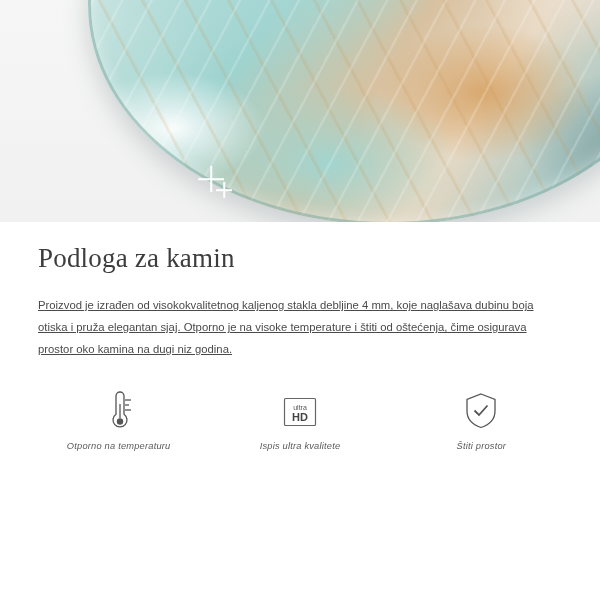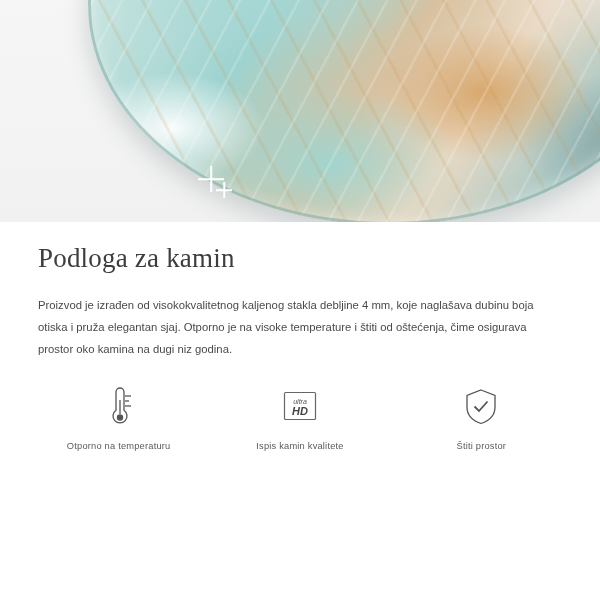--- a/index.html
+++ b/index.html
@@ -111,49 +111,50 @@
     margin: 0;
     letter-spacing: 0.2px;
   }
   .title .line2 { display: block; }
   .desc {
     margin: 18px 0 0 0;
     font-size: 11.3px;
     line-height: 1.95;
     color: #4a4a4a;
     max-width: 527px;
+    text-decoration: underline;
   }
 
   
   .features {
     margin-top: 26px;
     padding: 0 28px;
     display: grid;
     grid-template-columns: repeat(3, 1fr);
     row-gap: 16px;
   }
   .feature {
     display: flex;
     flex-direction: column;
     align-items: center;
     justify-content: flex-start;
   }
   .feature-icon {
     height: 46px;
     display: flex;
-    align-items: flex-start;
+    align-items: flex-end;
     justify-content: center;
-    font-style: italic;
   }
   .feature-label {
     margin-top: 9px;
     font-size: 9.3px;
     color: #5a5a5a;
     text-align: center;
     letter-spacing: 0.2px;
+    font-style: italic;
   }
   svg { display: block; }
 </style>
 </head>
 <body>
 
 <div class="page">
 
   <div class="hero">
     <div class="hero-bg"></div>
@@ -190,21 +191,21 @@
     </div>
 
     <div class="feature">
       <div class="feature-icon">
         <svg width="40" height="40" viewBox="0 0 40 40" fill="none" stroke="#666" stroke-width="1.2">
           <rect x="4.5" y="6.5" width="31" height="27" rx="1"></rect>
           <text x="20" y="18" font-family="Liberation Sans, sans-serif" font-size="7" fill="#555" stroke="none" text-anchor="middle">ultra</text>
           <text x="20" y="29" font-family="Liberation Sans, sans-serif" font-size="11" font-weight="bold" fill="#444" stroke="none" text-anchor="middle">HD</text>
         </svg>
       </div>
-      <div class="feature-label">Ispis kamin kvalitete</div>
+      <div class="feature-label">Ispis ultra kvalitete</div>
     </div>
 
     <div class="feature">
       <div class="feature-icon">
         <svg width="36" height="42" viewBox="0 0 36 42" fill="none" stroke="#555" stroke-width="1.3">
           <path d="M18 4 L32 9.5 V21c0 8.5-6 13.8-14 16.5C10 34.8 4 29.5 4 21V9.5L18 4z"></path>
           <polyline points="11.5,20.5 16,25 24.5,15.5" stroke-width="1.8"></polyline>
         </svg>
       </div>
       <div class="feature-label">Štiti prostor</div>

